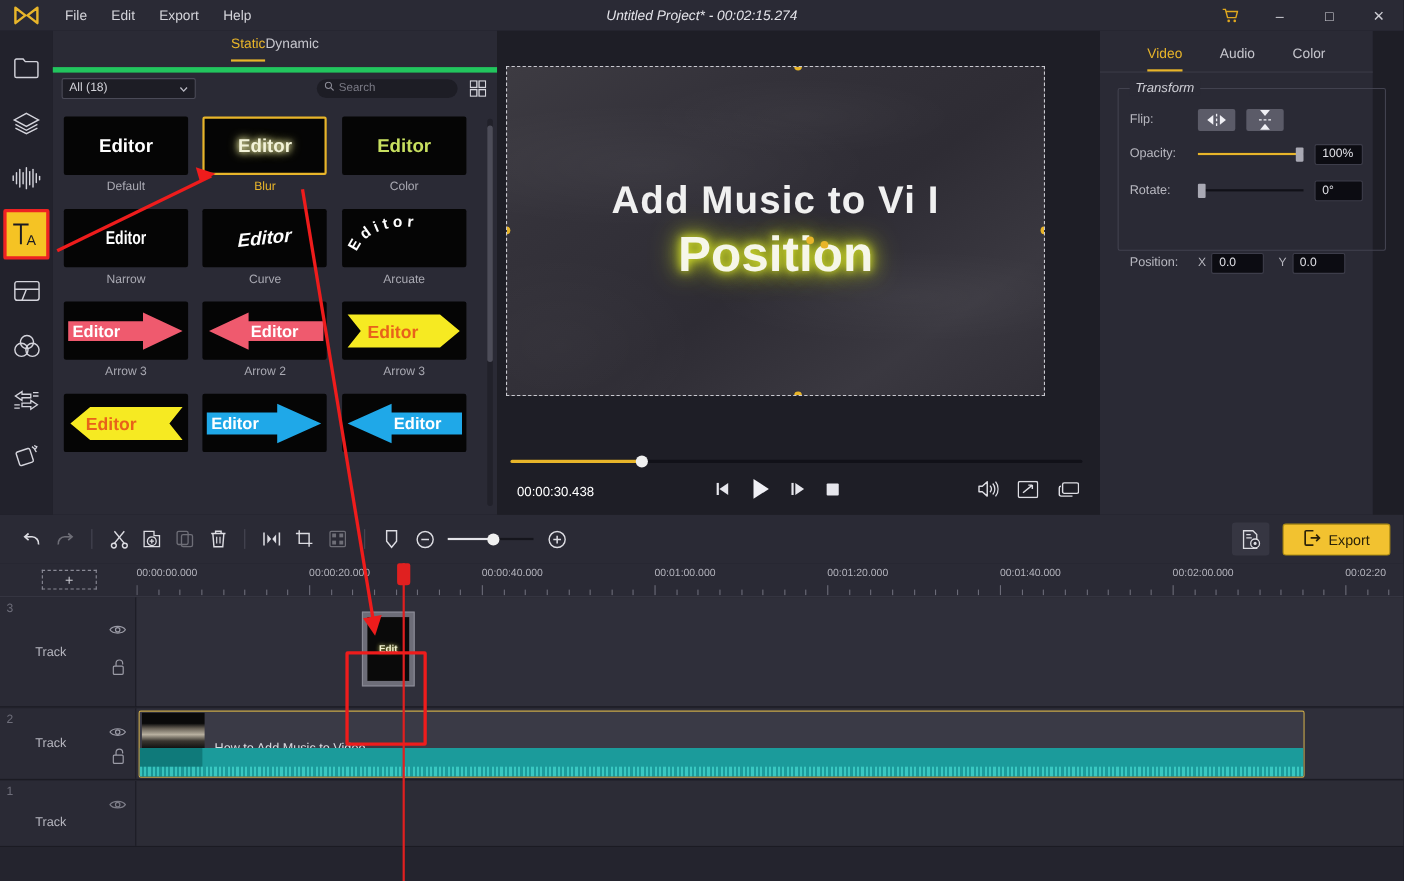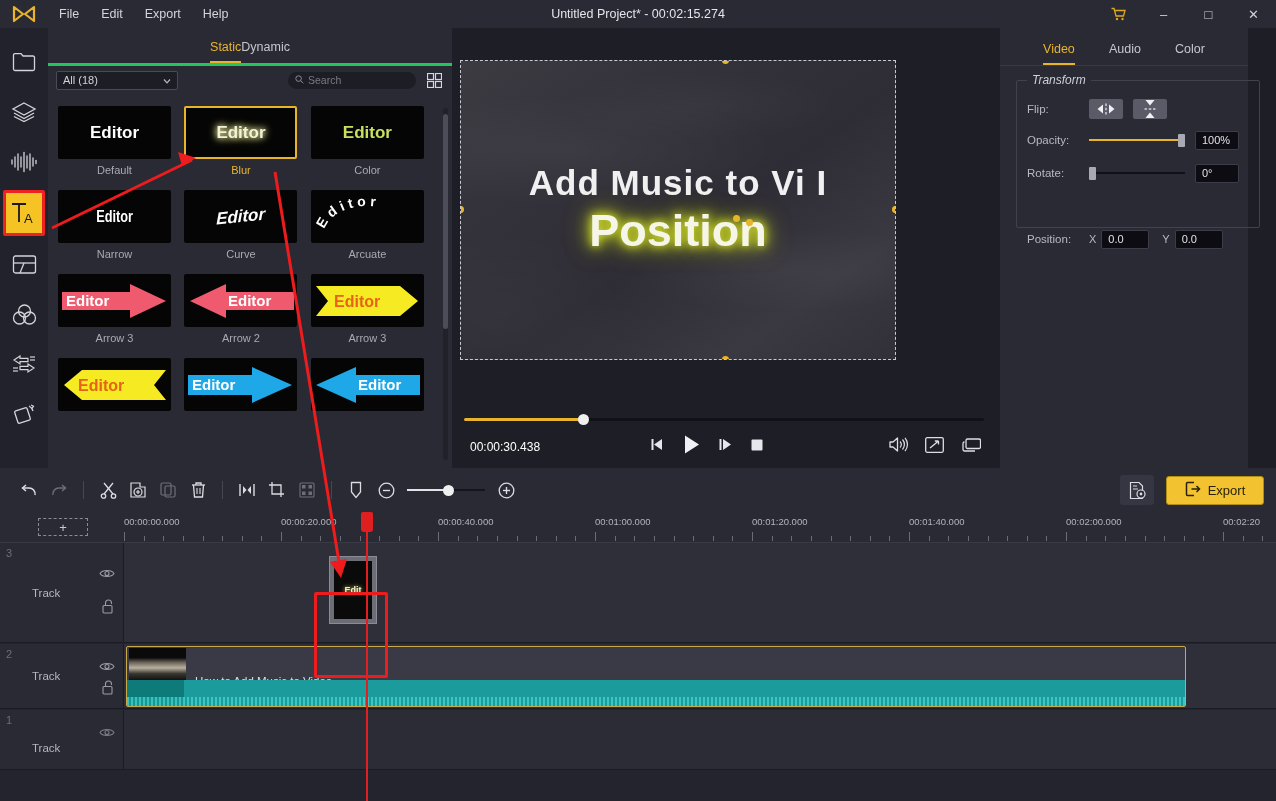--- a/index.html
+++ b/index.html
@@ -20,21 +20,21 @@
     display: flex; align-items: center;
   }
   .logo { width: 48px; height: 28px; display: flex; align-items: center; justify-content: center; }
   .logo svg { display: block; }
   .menu { display: flex; align-items: center; gap: 0px; }
   .menu-item {
     font-size: 12.5px; color: #d4d4da; padding: 4px 11px; cursor: default;
   }
   .title-center {
     position: absolute; left: 0; width: 1276px; text-align: center;
-    font-size: 12.5px; color: #e4e4ea; pointer-events: none;
+    font-size: 12.5px; color: #e4e4ea; pointer-events: none; font-style: italic;
   }
   .win-ctrls {
     position: absolute; right: 0; top: 0; height: 28px;
     display: flex; align-items: center;
   }
   .win-btn {
     width: 45px; height: 28px; display: flex; align-items: center; justify-content: center;
     font-size: 13px; color: #cfcfd6;
   }
   .cart { color: #e0a81e; }
@@ -57,22 +57,22 @@
     border: 3px solid #ee2222;
     width: 42px; height: 46px;
   }
 
   
   .library {
     position: absolute; left: 48px; top: 28px; width: 404px; height: 440px;
     background: #2a2a35;
   }
   .lib-tabs {
-    height: 38px; display: flex; align-items: flex-end; justify-content: center;
-    border-bottom: 3px solid #22c55e;
+    height: 38px; display: flex; align-items: center; justify-content: center;
+    border-bottom: 5px solid #22c55e;
   }
   .lib-tab {
     font-size: 12.5px; color: #c6c6cd; padding-bottom: 7px;
     border-bottom: 2px solid transparent;
   }
   .lib-tab.active { color: #e8b52a; border-bottom-color: #e8b52a; }
   .lib-toolbar {
     height: 28px; display: flex; align-items: center; padding: 0 8px; gap: 8px;
   }
   .lib-select {
@@ -115,21 +115,21 @@
     background: #21212a; border-radius: 3px;
   }
   .scroll-thumb { position: absolute; left: 0; top: 6px; width: 5px; height: 215px; background: #4d4d59; border-radius: 3px; }
 
   
   .preview-pane {
     position: absolute; left: 452px; top: 28px; width: 548px; height: 440px;
     background: #1e1e26;
   }
   .monitor {
-    position: absolute; left: 8px; top: 32px; width: 436px; height: 300px;
+    position: absolute; left: 8px; top: 32px; width: 490px; height: 300px;
     background: linear-gradient(145deg,#3d3b42 0%,#34323a 25%,#2e2c34 55%,#3a3840 80%,#312f37 100%);
     border: 1px dashed #c9c9d0;
     display: flex; flex-direction: column; align-items: center; justify-content: center;
     overflow: hidden;
   }
   .chalk-noise {
     position: absolute; inset: 0;
     background:
       radial-gradient(ellipse 300px 80px at 25% 30%, rgba(255,255,255,0.045), transparent 70%),
       radial-gradient(ellipse 260px 60px at 75% 70%, rgba(255,255,255,0.04), transparent 70%),

